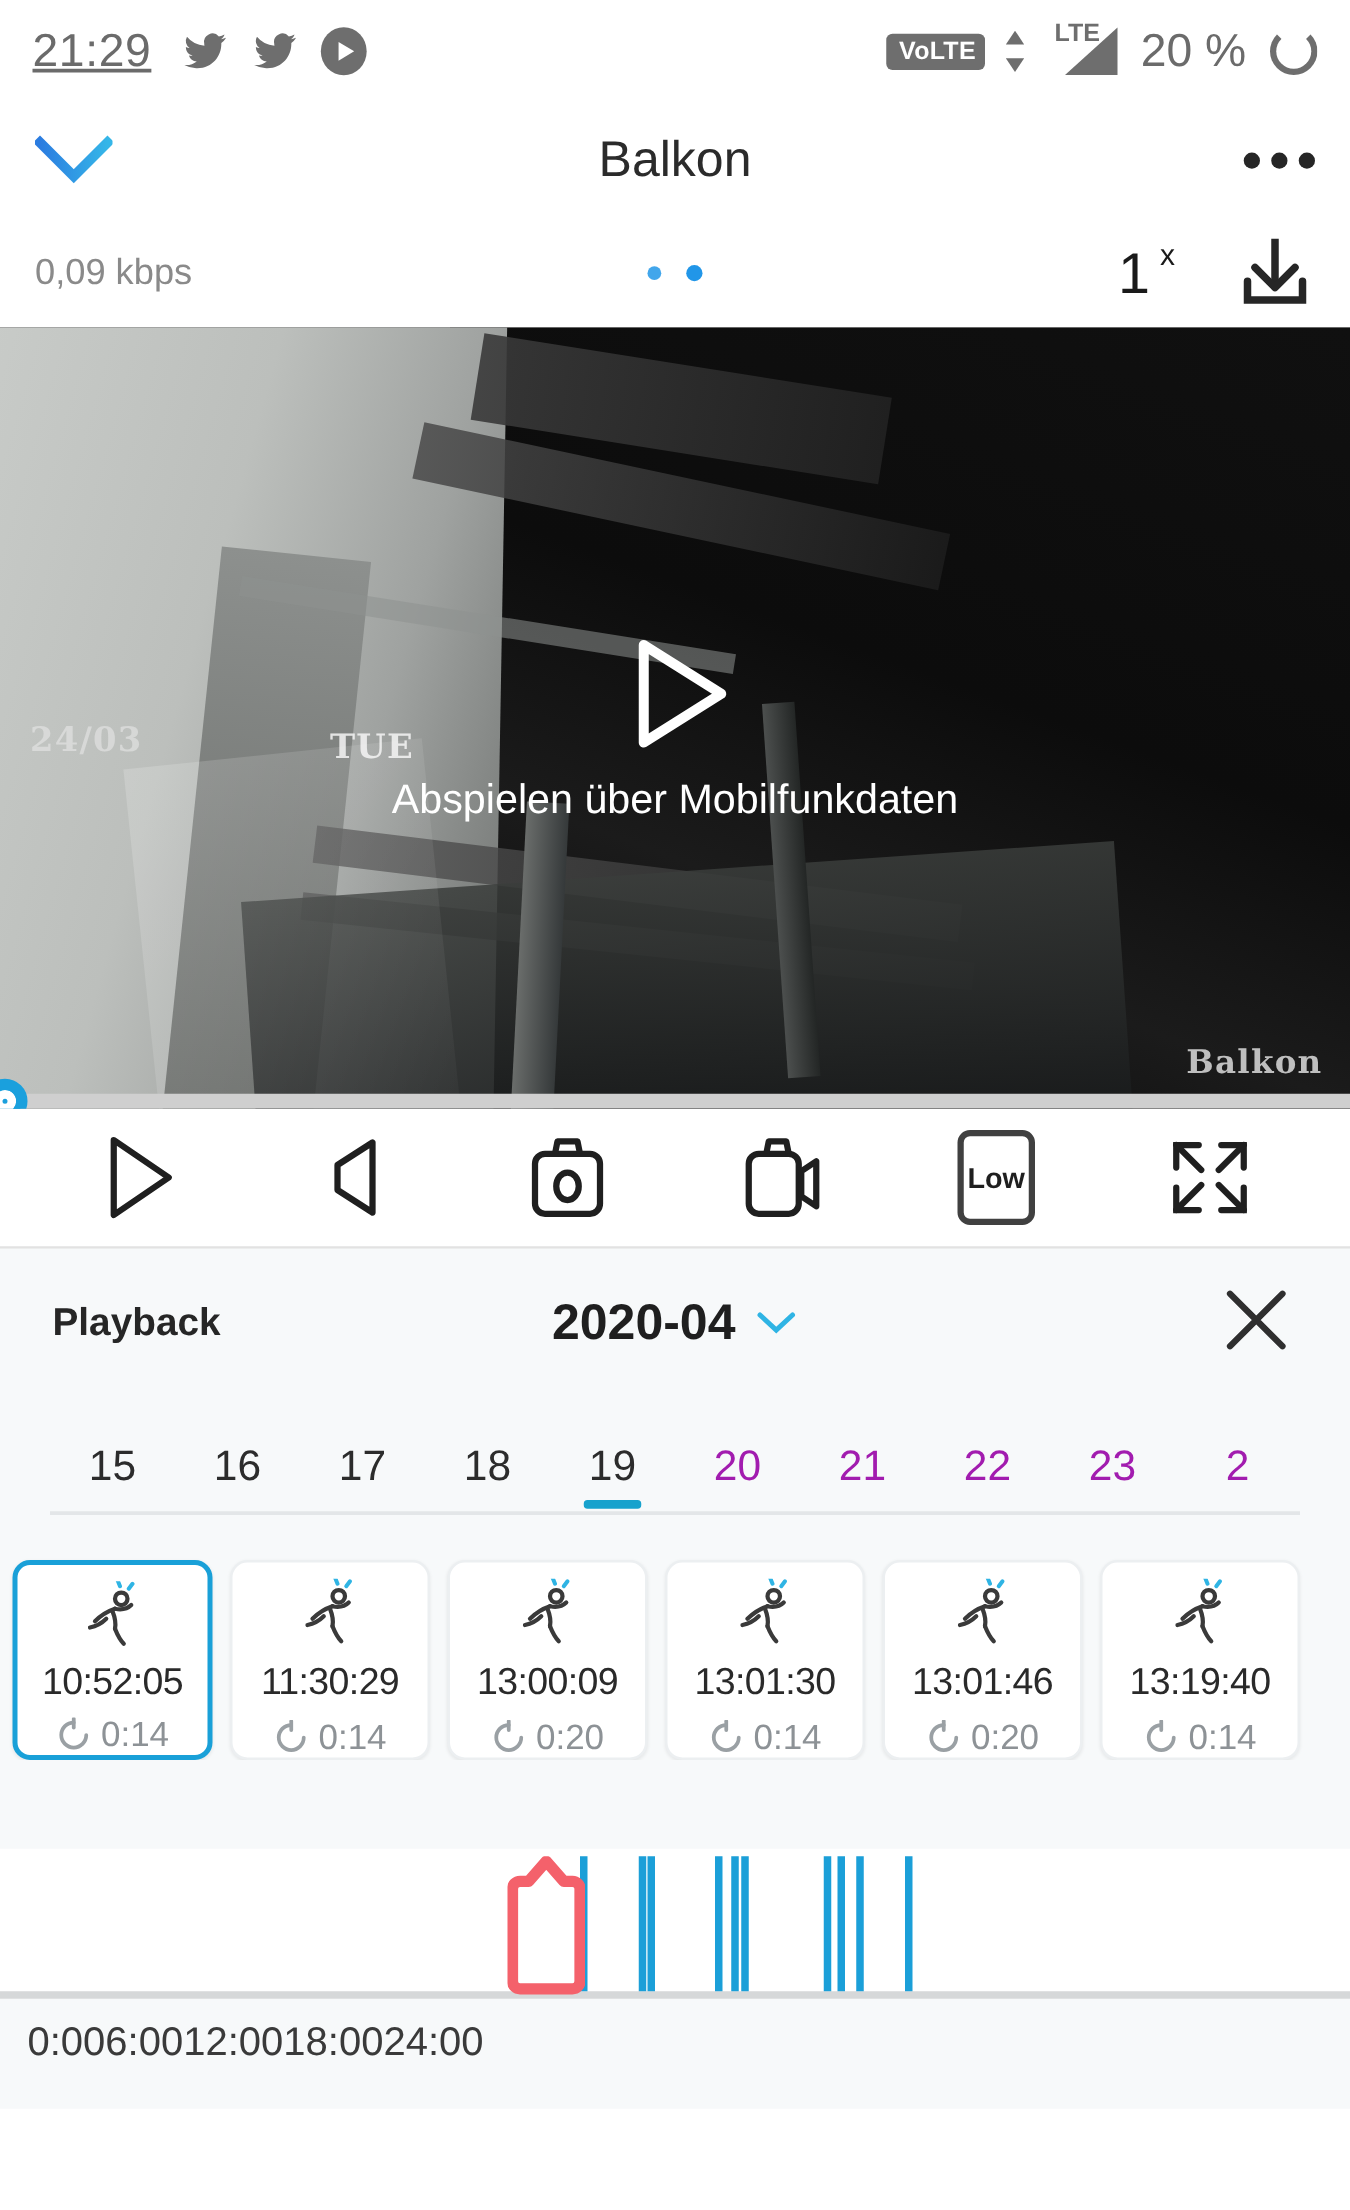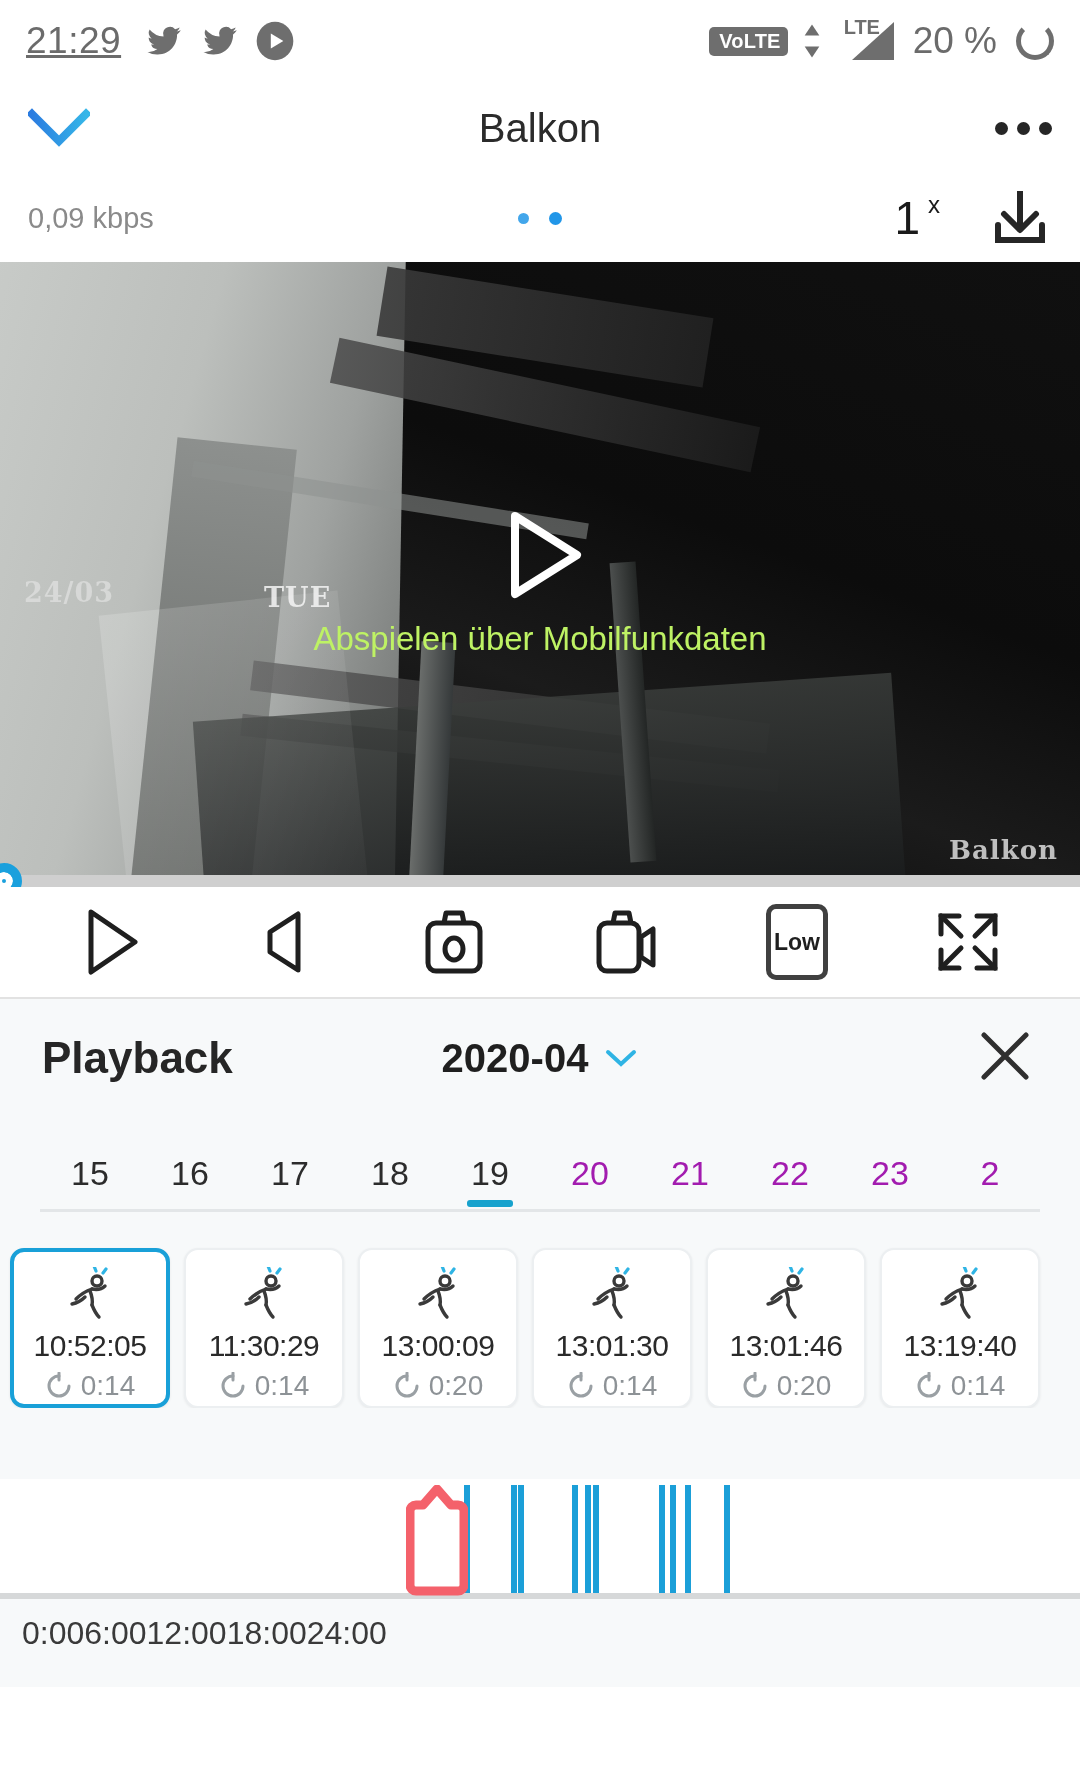--- a/index.html
+++ b/index.html
@@ -112,21 +112,21 @@
   }
   .vid-name {
     position: absolute; right: 22px; bottom: 22px; font-size: 26px;
     color: rgba(210,210,210,.9); font-family: "DejaVu Serif", serif; font-weight: bold;
     letter-spacing: 1px;
   }
   .play-overlay {
     position: absolute; left: 0; right: 0; top: 238px;
     display: flex; flex-direction: column; align-items: center; gap: 10px;
   }
-  .ov-caption { color: #bef264; font-size: 33px; }
+  .ov-caption { color: #ffffff; font-size: 33px; }
 
   
   .vid-progress {
     position: absolute; left: 0; right: 0; bottom: 0; height: 12px; background: #cfcfcf;
   }
   .vid-progress .knob {
     position: absolute; left: 4px; top: 50%; transform: translate(-50%,-50%);
     width: 36px; height: 36px; border-radius: 50%; background: #1aa0dd;
     border: 9px solid #1aa0dd; box-shadow: inset 0 0 0 7px #fff;
   }
@@ -142,21 +142,21 @@
     width: 62px; height: 76px; border: 5px solid #404040; border-radius: 10px;
     display: flex; align-items: center; justify-content: center;
     font-size: 23px; font-weight: bold; color: #1f1f1f;
   }
 
   
   .pbpanel { background: #f7f9fa; height: 688px; position: relative; }
   .pb-head {
     height: 118px; display: flex; align-items: center; padding: 0 42px; position: relative;
   }
-  .pb-title { font-size: 44px; font-weight: bold; color: #262626; }
+  .pb-title { font-size: 31px; font-weight: bold; color: #262626; }
   .pb-month-wrap {
     position: absolute; left: 0; right: 0; display: flex; justify-content: center;
     align-items: center; gap: 16px; pointer-events: none;
   }
   .pb-month { font-size: 40px; font-weight: bold; color: #1f1f1f; }
   .pb-close { margin-left: auto; z-index: 2; }
 
   .daystrip {
     display: flex; align-items: flex-end; padding: 0 40px;
     height: 92px; position: relative;
@@ -175,21 +175,21 @@
   }
 
   
   .events {
     display: flex; gap: 14px; padding: 36px 10px 0 10px; overflow: hidden;
   }
   .evcard {
     flex: 0 0 auto; width: 160px; height: 160px; background: #fff;
     border-radius: 14px; border: 2px solid #eceff1;
     display: flex; flex-direction: column; align-items: center;
-    justify-content: center; padding-top: 13px;
+    justify-content: space-between; padding-top: 13px;
     box-shadow: 0 1px 3px rgba(0,0,0,.07);
   }
   .evcard.sel { border: 4px solid #19a0d8; }
   .ev-time { font-size: 30px; color: #2a2a2a; margin-top: 6px; letter-spacing: -0.5px;}
   .ev-dur-row { display: flex; align-items: center; gap: 8px; margin-top: 7px; }
   .ev-dur { font-size: 28px; color: #8d9296; }
 
   
   .timeline-area { position: absolute; left: 0; right: 0; bottom: 0; height: 208px; }
   .tl-track {

